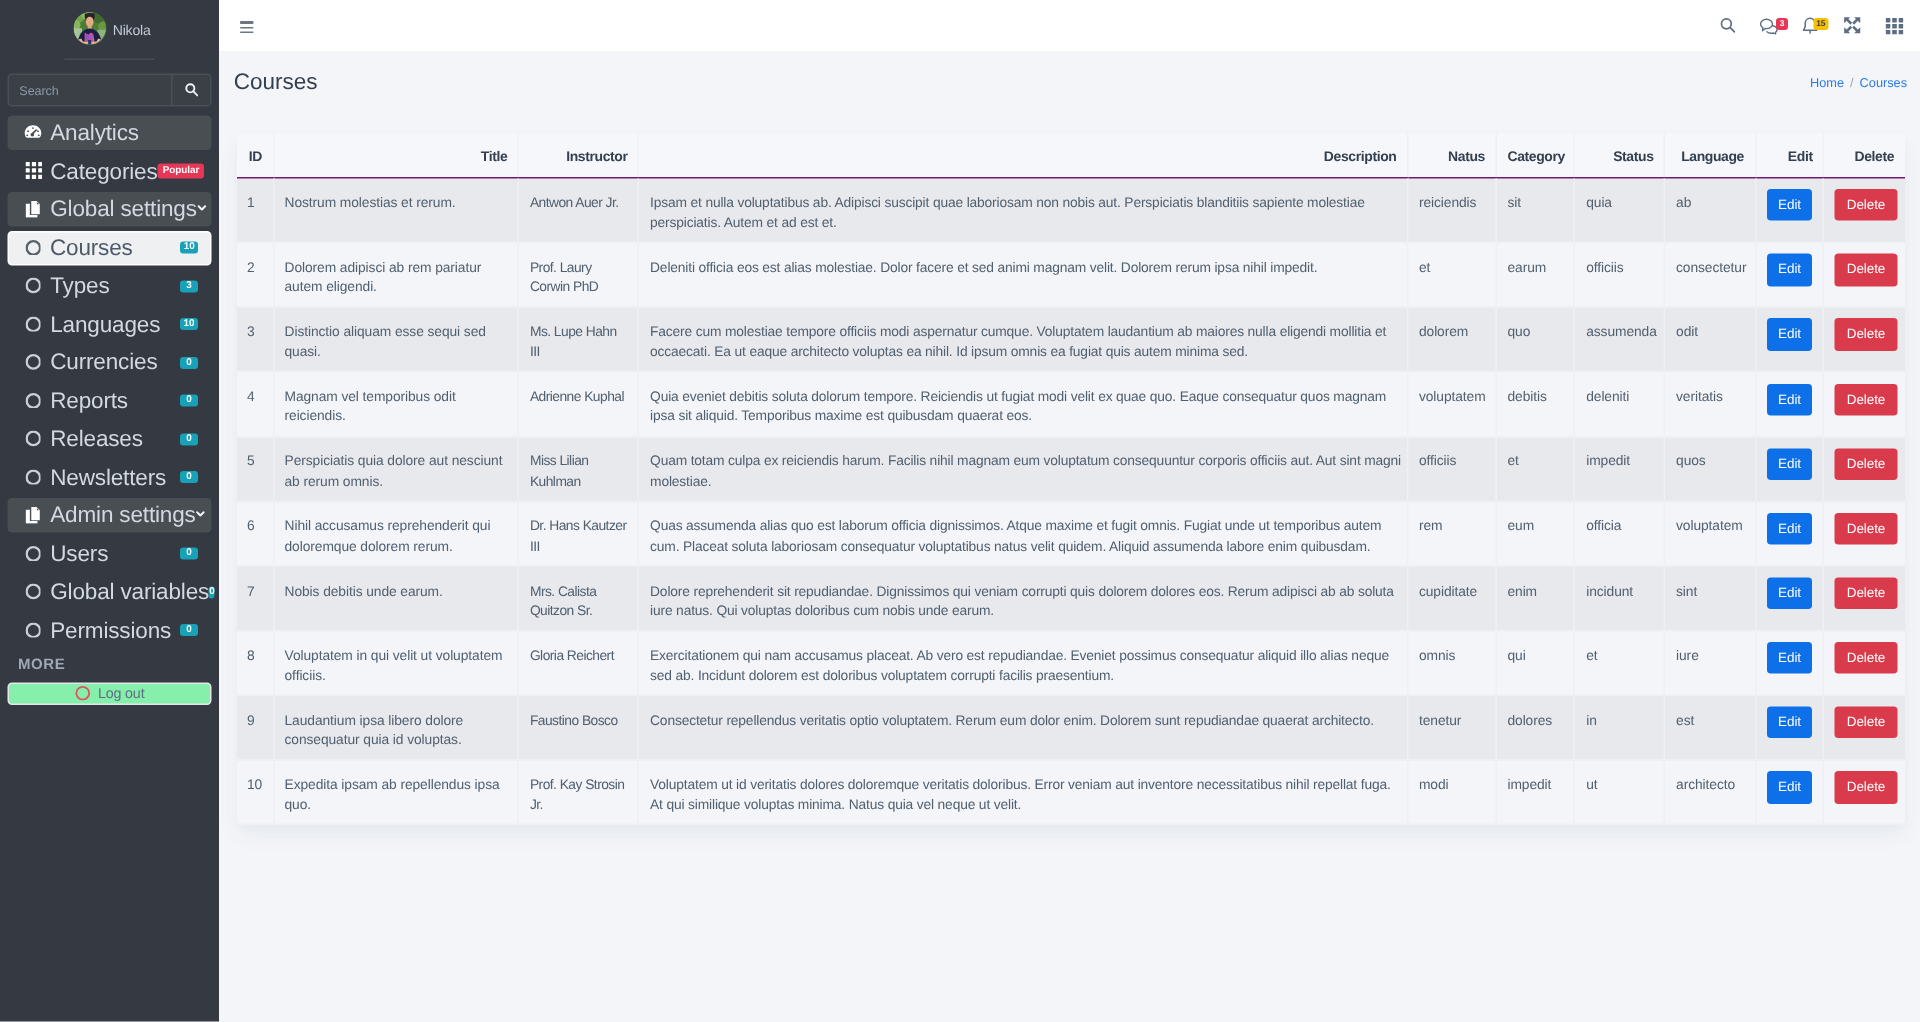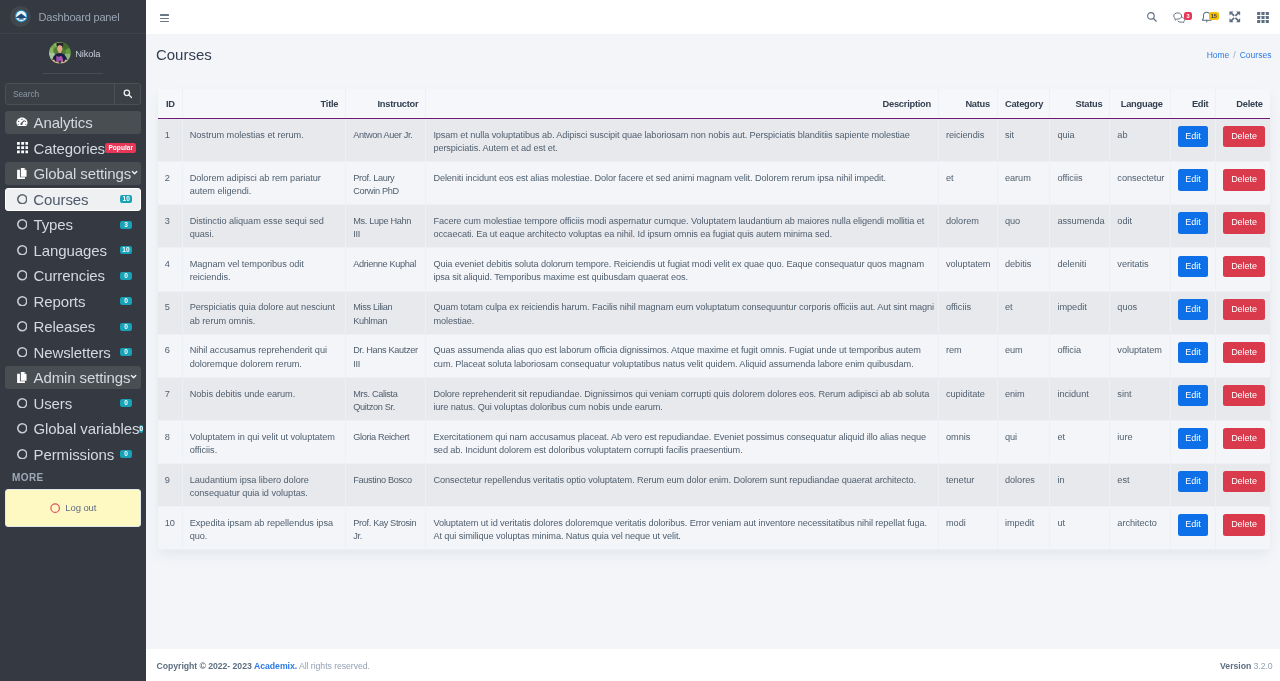--- a/index.html
+++ b/index.html
@@ -28,21 +28,21 @@
 .nav-icon{width:12px;display:flex;align-items:center;justify-content:center;flex:none}
 .nav-label{font-size:15px;color:#d3d9e0;margin-left:5.3px;white-space:nowrap;letter-spacing:-.1px}
 .nav-item.active .nav-label{color:#4d5969;font-weight:400}
 .nav-sub{padding-left:11.2px}
 .nav-sub .nav-label{margin-left:5.3px}
 .badge{margin-left:auto;font-size:6.6px;font-weight:700;color:#fff;border-radius:2.2px;line-height:8px;height:8px;letter-spacing:0;box-sizing:border-box}
 .badge.teal{background:#17a2b8;width:12px;text-align:center;padding:0}
 .badge.pop{background:#e63757;padding:0 3.4px;font-size:6.6px;height:9.7px;line-height:9.7px;border-radius:2.2px}
 .chev{margin-left:auto;width:7.2px;height:7.2px;display:flex;align-items:center;margin-right:-2.3px;margin-top:-1px}
 .more{font-size:10px;color:#9da9b7;letter-spacing:.4px;font-weight:700;padding:5.1px 0 5.7px 12px;line-height:1}
-.logout{margin:0 5px;height:38px;background:#fef9c3;border:1px solid #e3e6ea;border-radius:3px;display:flex;align-items:center;justify-content:center;gap:5.3px;cursor:pointer;color:#5e6e82;font-size:9.5px;letter-spacing:-.1px}
+.logout{margin:0 5px;height:15px;background:#86efac;border:1px solid #e3e6ea;border-radius:3px;display:flex;align-items:center;justify-content:center;gap:5.3px;cursor:pointer;color:#5e6e82;font-size:9.5px;letter-spacing:-.1px}
 
 #main{position:absolute;left:146px;top:0;width:1134px;height:681px;background:#f3f5f9;display:flex;flex-direction:column}
 .topbar{height:34px;background:#fff;display:flex;align-items:center;padding:0 9px 0 13.7px;flex:none}
 .ham{width:9.4px;cursor:pointer;margin-top:2.8px}
 .ham span{display:block;height:1.8px;background:#6b7785;border-radius:.6px;margin-bottom:1.4px}
 .ham span:last-child{margin-bottom:0}
 .topactions{margin-left:auto;display:flex;align-items:center;gap:11.9px}
 .tact{position:relative;cursor:pointer;display:flex;align-items:center;justify-content:center;width:16px;height:16px}
 .tbadge{position:absolute;left:12.7px;top:2.6px;font-size:5.6px;font-weight:700;color:#fff;border-radius:2.2px;height:8.6px;line-height:8.6px;padding:0 2px;min-width:8.1px;box-sizing:border-box;text-align:center;letter-spacing:-.1px}
 .content{flex:1;overflow:hidden;padding:0 10.3px 0 11.7px}
@@ -81,31 +81,20 @@
 .copy{color:#93a1b3}
 .copy a{color:#2c7be5;text-decoration:none;font-weight:700}
 .ver{margin-left:auto;color:#93a1b3;font-weight:400}
 .ver b{color:#5e6e82;font-weight:700}
 
 </style>
 </head>
 <body>
 
 <div id="sidebar" data-name="sidebar">
-  <div class="brand" data-name="brand">
-    <span class="brand-logo" data-name="academic-cap-logo-icon">
-      <svg width="12.4" height="12.4" viewBox="0 0 40 40">
-          <circle cx="20" cy="20" r="20" fill="#2193d1"></circle>
-          <circle cx="20" cy="20" r="16.5" fill="#f0f4f7"></circle>
-          <path d="M20 11 3 24.1v1.6h34v-1.6z" fill="#1b4a7d"></path>
-          <path d="M12.3 26.6h15.4v2.9c0 .6-.5 1.1-1.1 1.1H13.4c-.6 0-1.1-.5-1.1-1.1z" fill="#1b4a7d"></path>
-        </svg>
-    </span>
-    <span class="brand-title" data-name="brand-title">Dashboard panel</span>
-  </div>
   <div class="profile" data-name="profile">
     <span class="avatar" data-name="avatar">
       <svg width="21.6" height="21.6" viewBox="0 0 42 42">
           <defs>
             <clipPath id="av">
               <circle cx="21" cy="21" r="21"></circle>
             </clipPath>
           </defs>
           <g clip-path="url(#av)">
             <rect width="42" height="42" fill="#4e7c37"></rect>
@@ -401,21 +390,21 @@
               <td data-name="cell-category">sit</td>
               <td data-name="cell-status">quia</td>
               <td data-name="cell-language">ab</td>
               <td data-name="cell-edit"><button class="btn btn-edit" data-name="edit-button">Edit</button></td>
               <td data-name="cell-delete"><button class="btn btn-del" data-name="delete-button">Delete</button></td>
             </tr>
             <tr data-name="table-row">
               <td data-name="cell-id">2</td>
               <td data-name="cell-title">Dolorem adipisci ab rem pariatur autem eligendi.</td>
               <td data-name="cell-instructor">Prof. Laury Corwin PhD</td>
-              <td data-name="cell-description">Deleniti incidunt eos est alias molestiae. Dolor facere et sed animi magnam velit. Dolorem rerum ipsa nihil impedit.</td>
+              <td data-name="cell-description">Deleniti officia eos est alias molestiae. Dolor facere et sed animi magnam velit. Dolorem rerum ipsa nihil impedit.</td>
               <td data-name="cell-level">et</td>
               <td data-name="cell-category">earum</td>
               <td data-name="cell-status">officiis</td>
               <td data-name="cell-language">consectetur</td>
               <td data-name="cell-edit"><button class="btn btn-edit" data-name="edit-button">Edit</button></td>
               <td data-name="cell-delete"><button class="btn btn-del" data-name="delete-button">Delete</button></td>
             </tr>
             <tr class="alt" data-name="table-row">
               <td data-name="cell-id">3</td>
               <td data-name="cell-title">Distinctio aliquam esse sequi sed quasi.</td>
@@ -509,20 +498,13 @@
               <td data-name="cell-category">impedit</td>
               <td data-name="cell-status">ut</td>
               <td data-name="cell-language">architecto</td>
               <td data-name="cell-edit"><button class="btn btn-edit" data-name="edit-button">Edit</button></td>
               <td data-name="cell-delete"><button class="btn btn-del" data-name="delete-button">Delete</button></td>
             </tr>
           </tbody>
       </table>
     </div>
   </div>
-  <footer data-name="footer">
-    <div class="copy" data-name="copyright">
-      <b data-name="copyright-prefix">Copyright © 2022- 2023</b>
-      <a data-name="footer-brand-link">Academix.</a><span data-name="copyright-suffix"> All rights reserved.</span>
-    </div>
-    <div class="ver" data-name="version"><b data-name="version-label">Version</b> <span data-name="version-number">3.2.0</span></div>
-  </footer>
 </div>
 
 </body></html>

